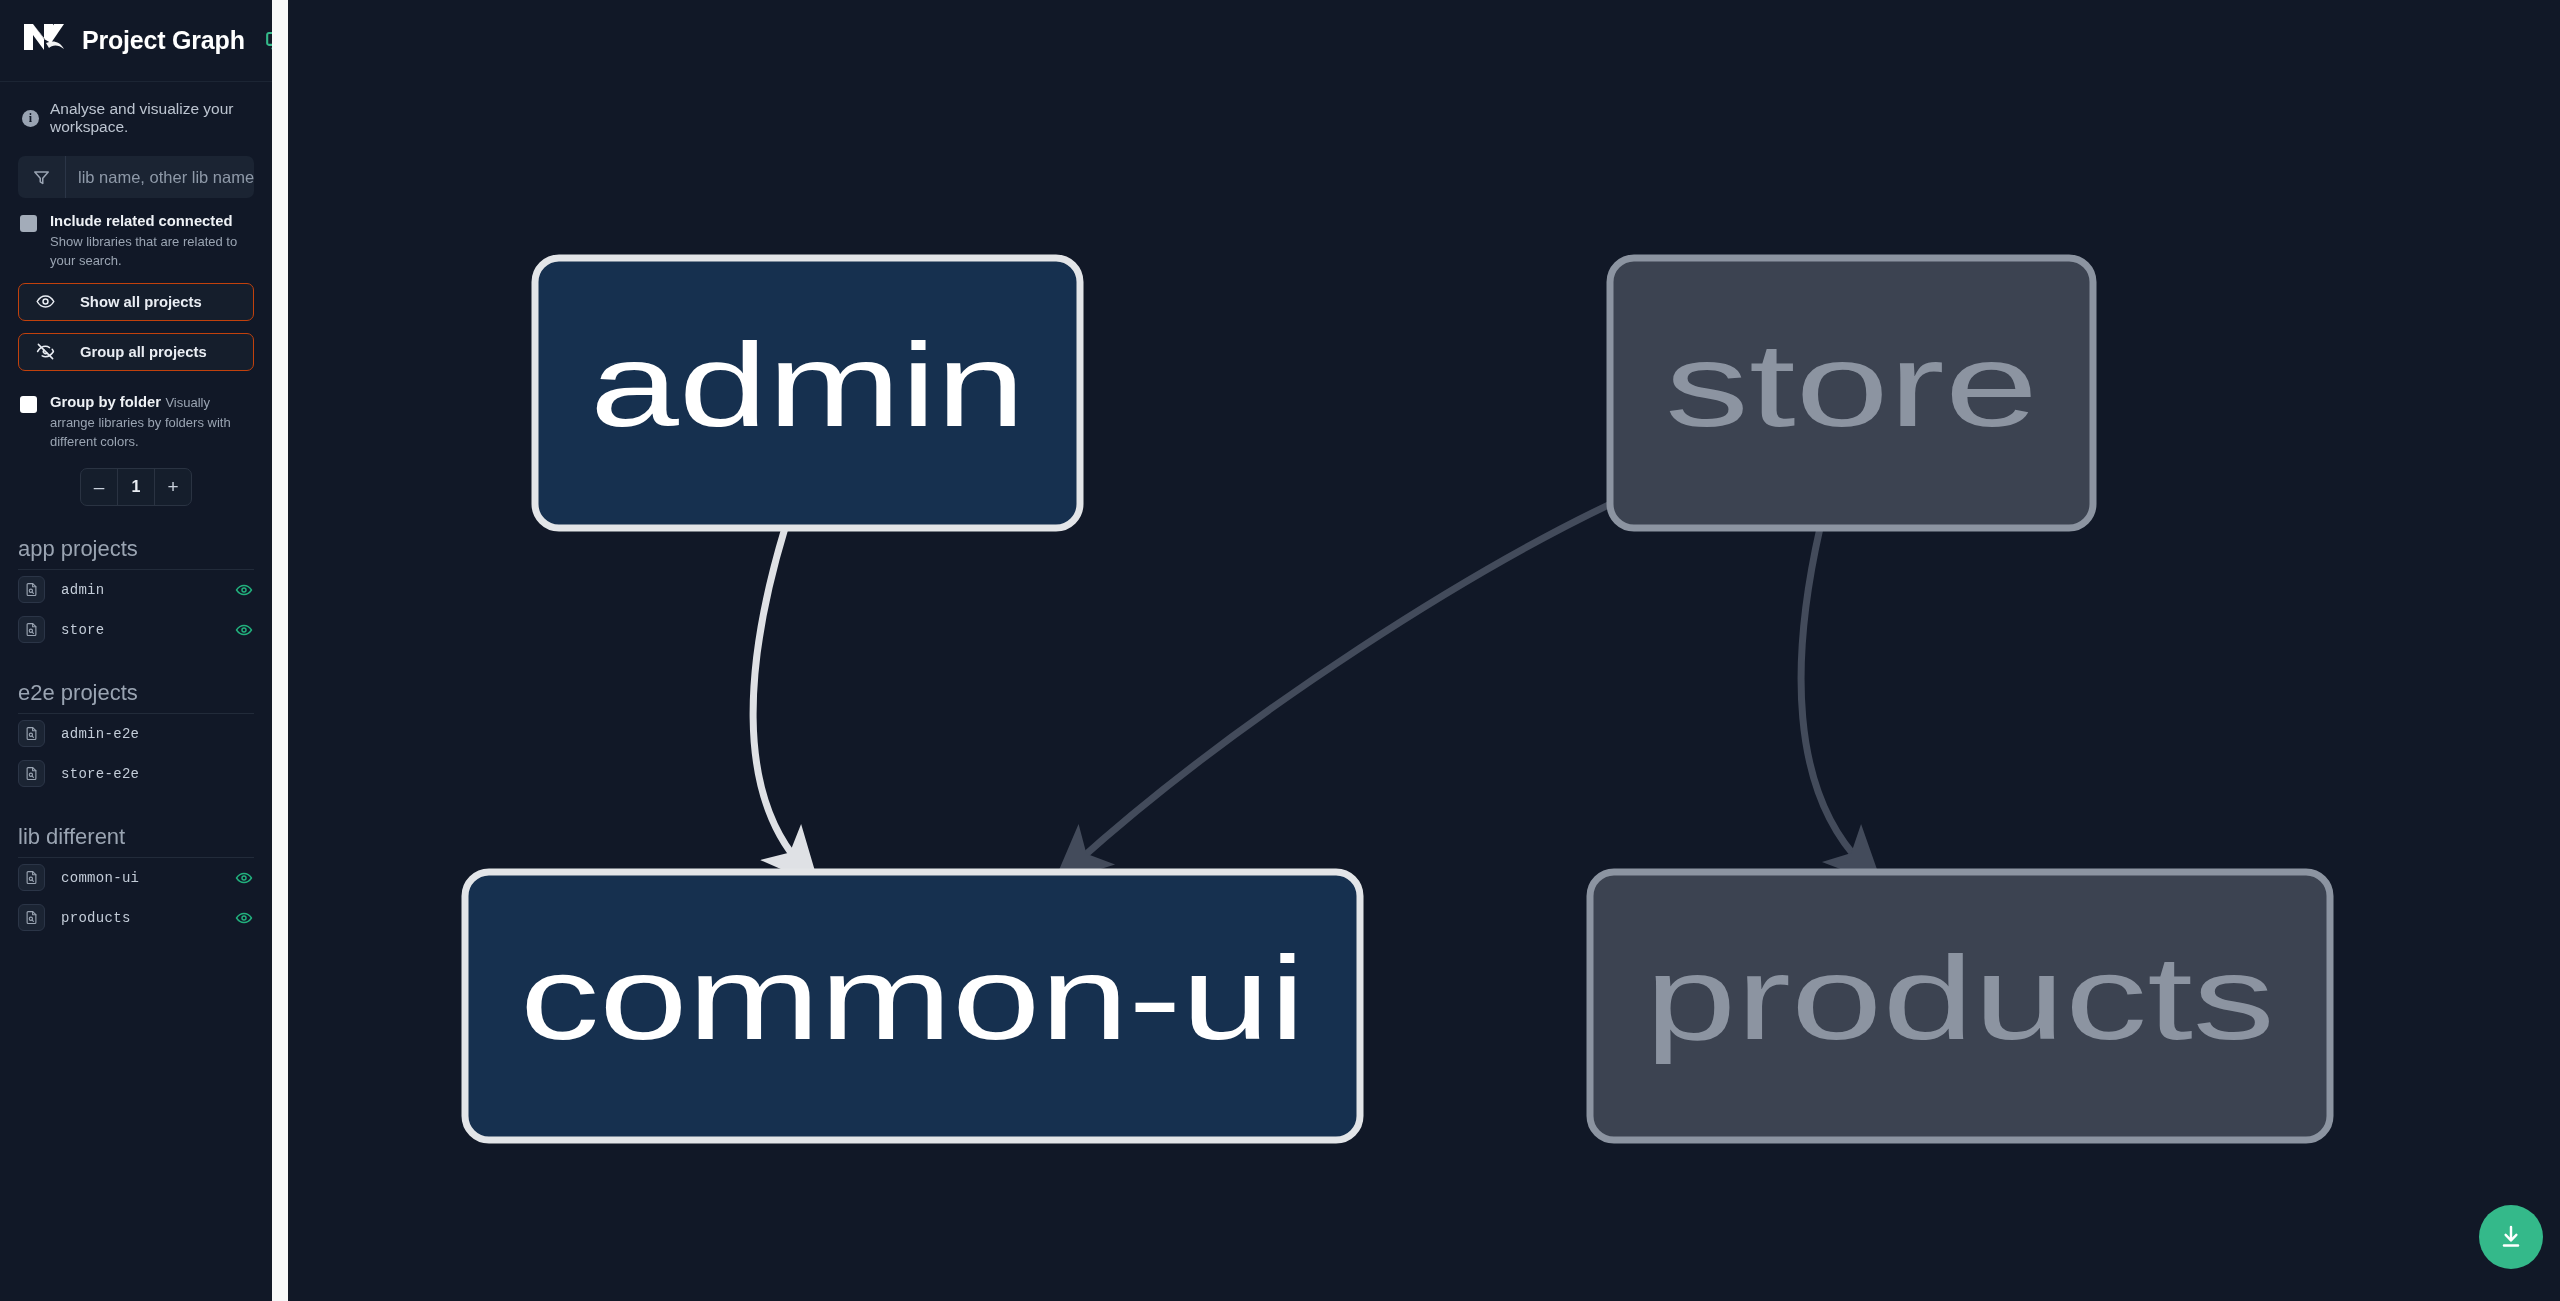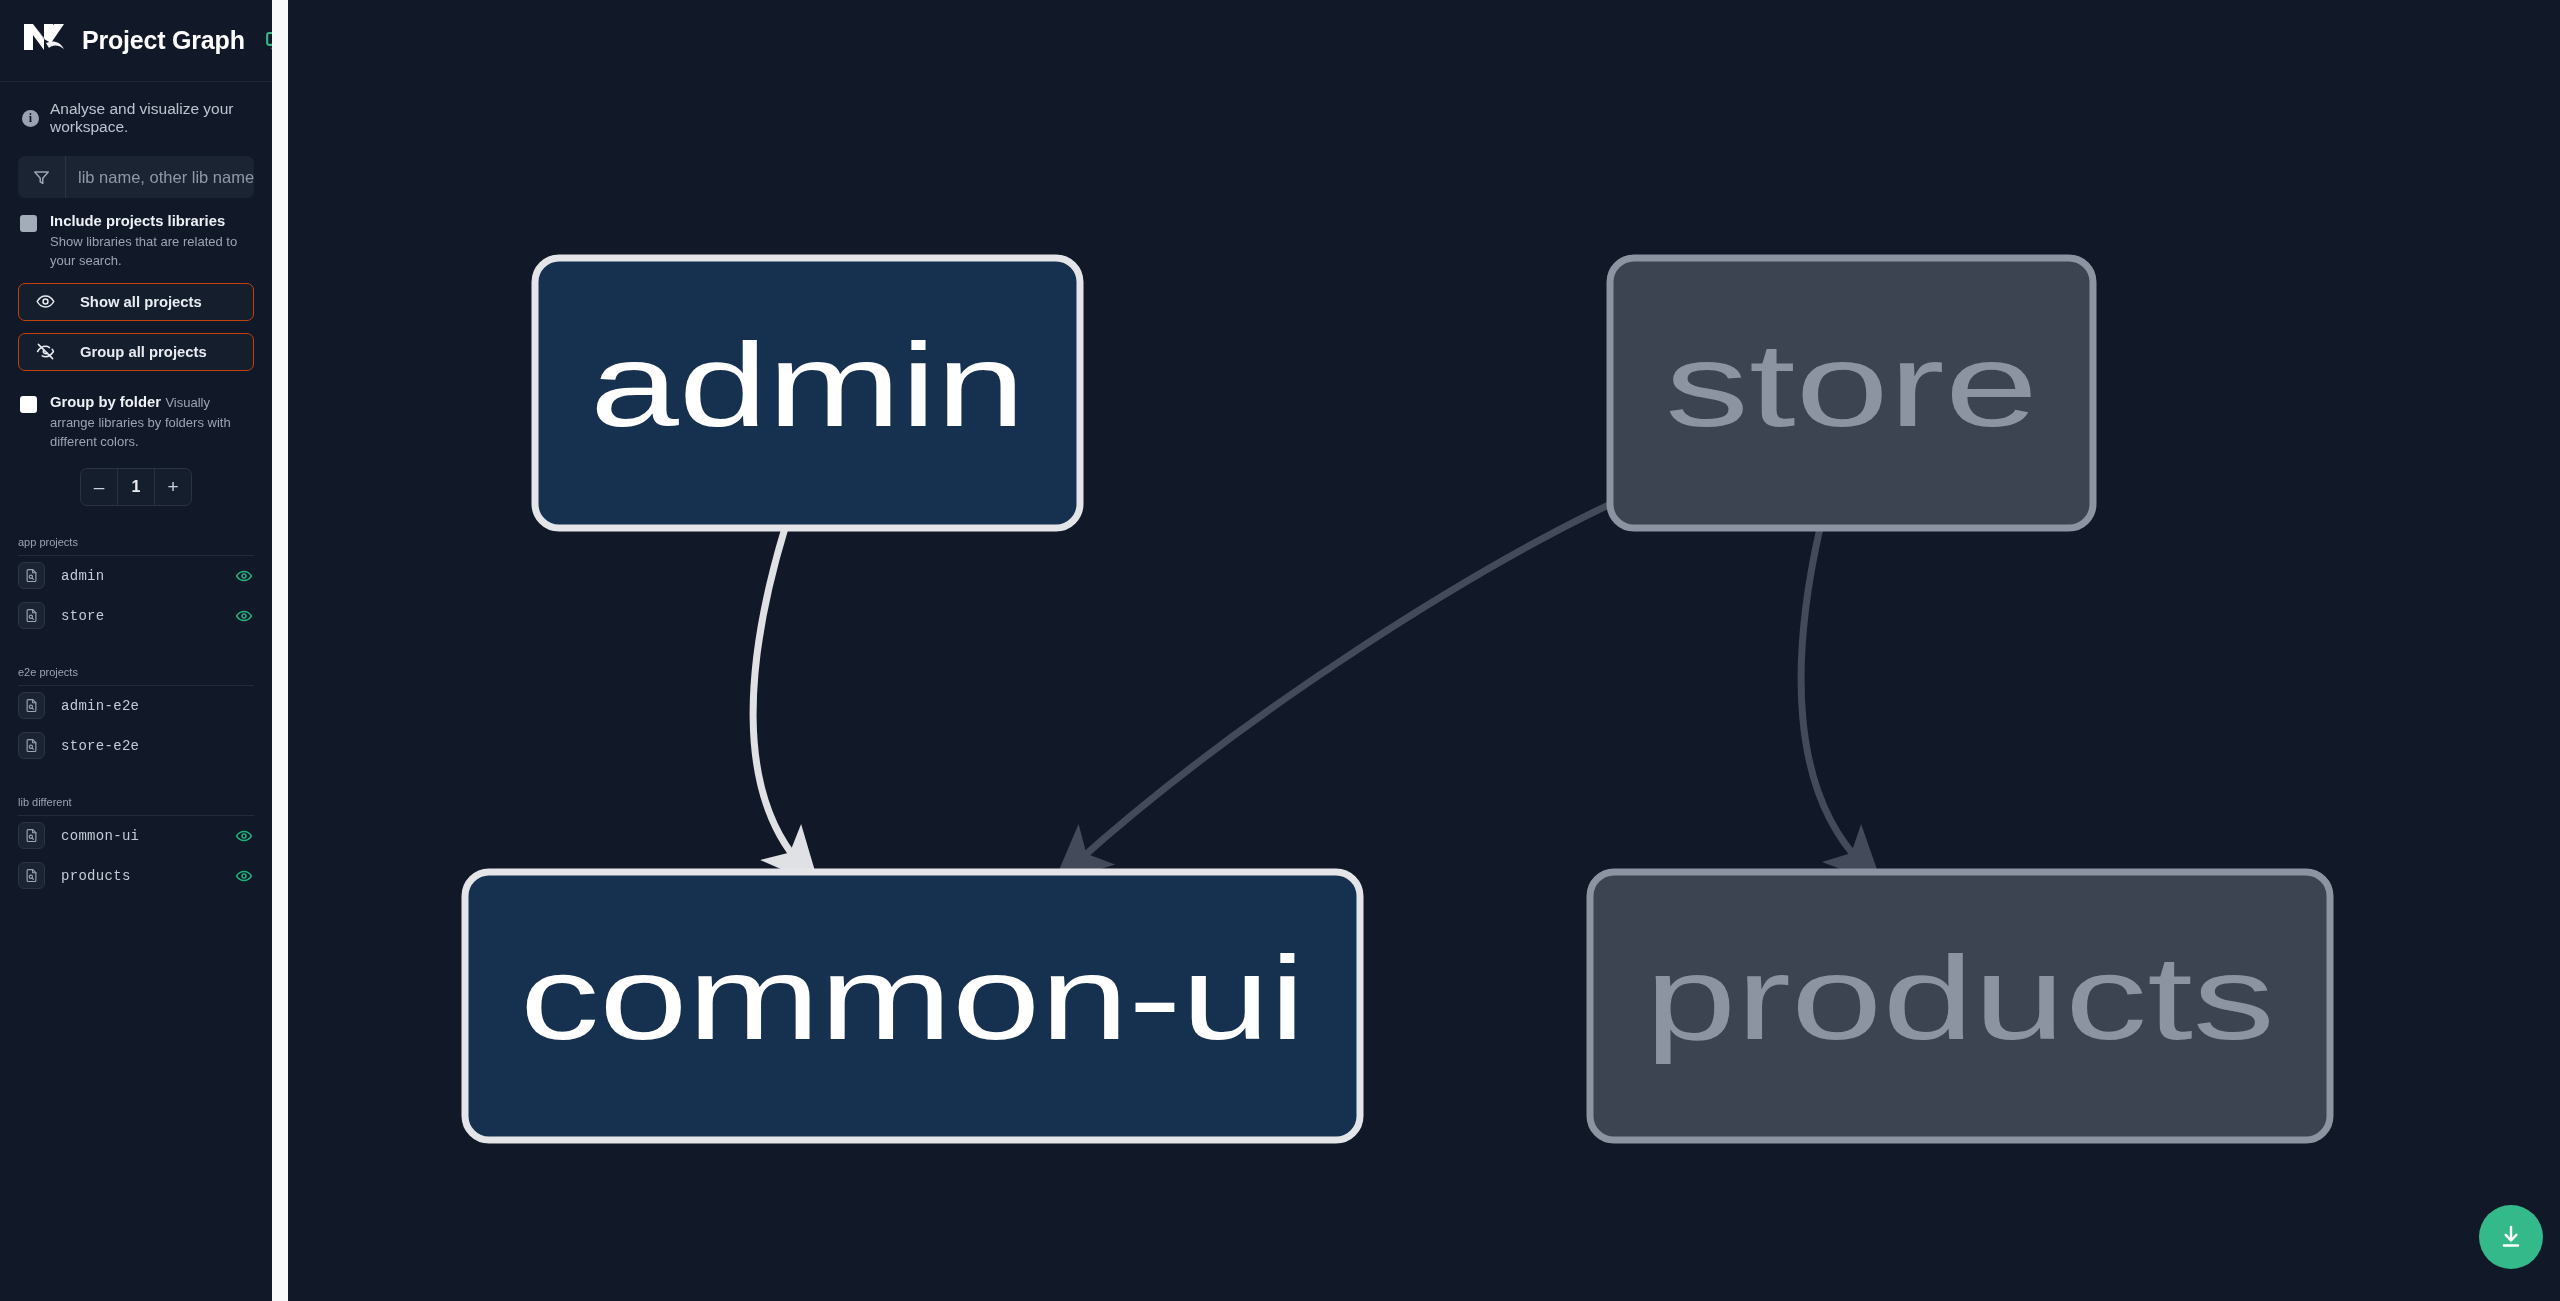--- a/index.html
+++ b/index.html
@@ -95,21 +95,21 @@
     flex:1;display:flex;align-items:center;justify-content:center;
     color:#c8d0db;font-size:19px;cursor:pointer;
   }
   .step-btn.mid{
     border-left:1px solid #2a3342;border-right:1px solid #2a3342;
     font-size:16px;font-weight:700;color:#e9edf3;cursor:default;
   }
 
   .group{margin-top:30px;}
   .group-title{
-    color:#9aa4b2;font-size:11px;padding:0 18px 7px 18px;
+    color:#9aa4b2;font-size:22px;padding:0 18px 7px 18px;
   }
   .group-rule{height:1px;background:#222b3a;margin:0 18px;}
 
   .proj-row{
     display:flex;align-items:center;gap:16px;
     padding:0 18px;height:40px;cursor:pointer;
   }
   .proj-icon{
     width:25px;height:25px;border-radius:6px;background:#1b2433;
     border:1px solid #2b3547;flex:0 0 25px;
@@ -175,21 +175,21 @@
         <svg width="19" height="19" viewBox="0 0 24 24" fill="none" stroke="#99a3b2" stroke-width="1.9" stroke-linecap="round" stroke-linejoin="round">
           <polygon points="3.5,5 20.5,5 13.6,13 13.6,19.5 10.4,17.4 10.4,13"></polygon>
         </svg>
       </div>
       <input class="search-input" type="text" placeholder="lib name, other lib name" style="">
     </div>
 
     <div class="opt">
       <span class="cb grey"></span>
       <span class="opt-text">
-        <span class="opt-title">Include projects libraries</span>
+        <span class="opt-title">Include related connected</span>
         <span class="opt-desc">Show libraries that are related to your search.</span>
       </span>
     </div>
 
     <div class="btn">
       <svg width="19" height="19" viewBox="0 0 24 24" fill="none" stroke="#e9edf3" stroke-width="1.9" stroke-linecap="round" stroke-linejoin="round">
         <path d="M1.5 12 S5.5 5 12 5 S22.5 12 22.5 12 S18.5 19 12 19 S1.5 12 1.5 12Z"></path>
         <circle cx="12" cy="12" r="3.1"></circle>
       </svg>
       <span class="btn-label">Show all projects</span>

